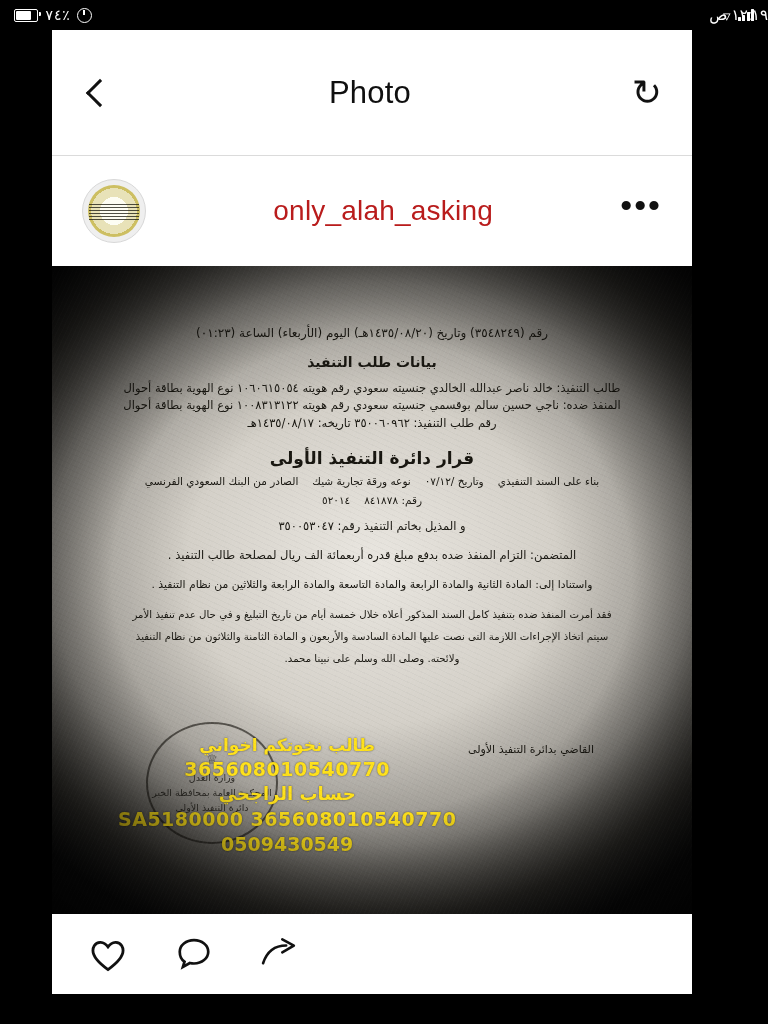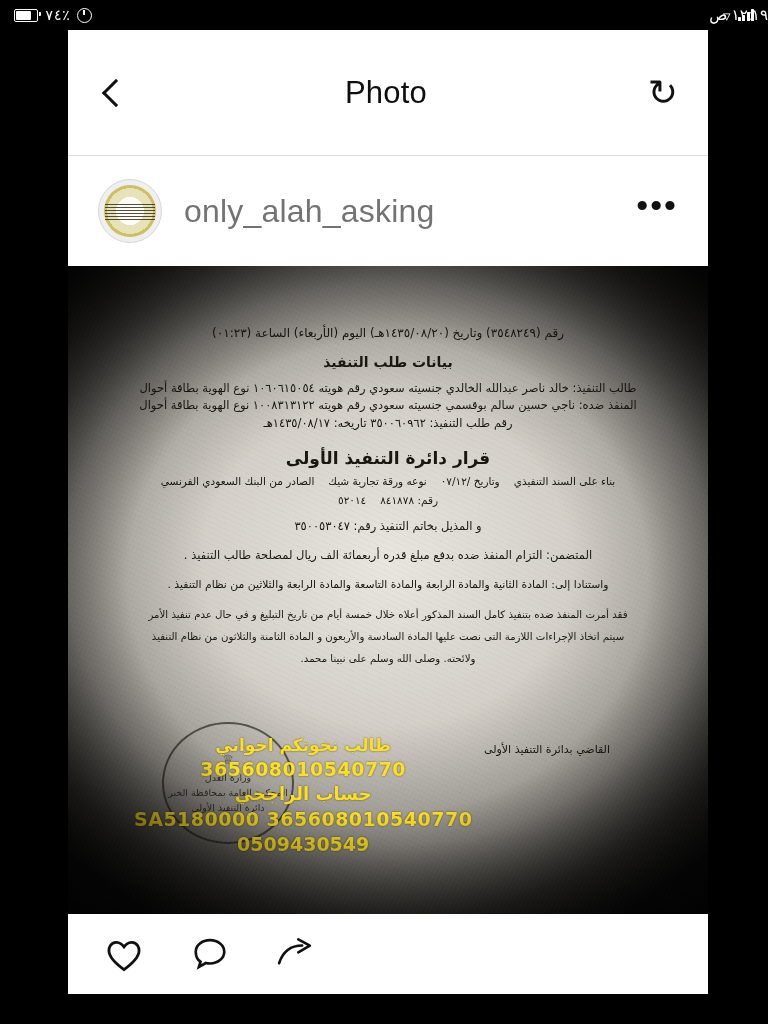--- a/index.html
+++ b/index.html
@@ -98,21 +98,21 @@
     border-radius: .5px;
   }
   .signal-icon i:nth-child(1) { height: 4px; }
   .signal-icon i:nth-child(2) { height: 6px; }
   .signal-icon i:nth-child(3) { height: 9px; }
   .signal-icon i:nth-child(4) { height: 12px; }
 
   
   .app {
     position: absolute;
-    top: 30px; left: 68px;
+    top: 30px; left: 52px;
     width: 640px;
     height: 964px;
     background: #000;
   }
 
   .nav-bar {
     height: 126px;
     background: #ffffff;
     border-bottom: 1px solid #dbdbdb;
     display: flex;
@@ -179,24 +179,25 @@
     left: 6px; right: 6px;
     top: 24px;
     height: 16px;
     background: repeating-linear-gradient(
       to bottom,
       rgba(30,30,20,.78) 0 1.5px,
       rgba(255,255,255,.0) 1.5px 3px
     );
   }
   .username {
-    font-size: 32px;
-    color: #737373;
+    font-size: 28px;
+    color: #b91c1c;
     letter-spacing: .2px;
     flex: 1 1 auto;
+    text-align: center;
   }
   .more-dots {
     font-size: 34px;
     color: #111;
     letter-spacing: 2px;
     line-height: .4;
     padding-bottom: 10px;
     cursor: pointer;
   }
 

